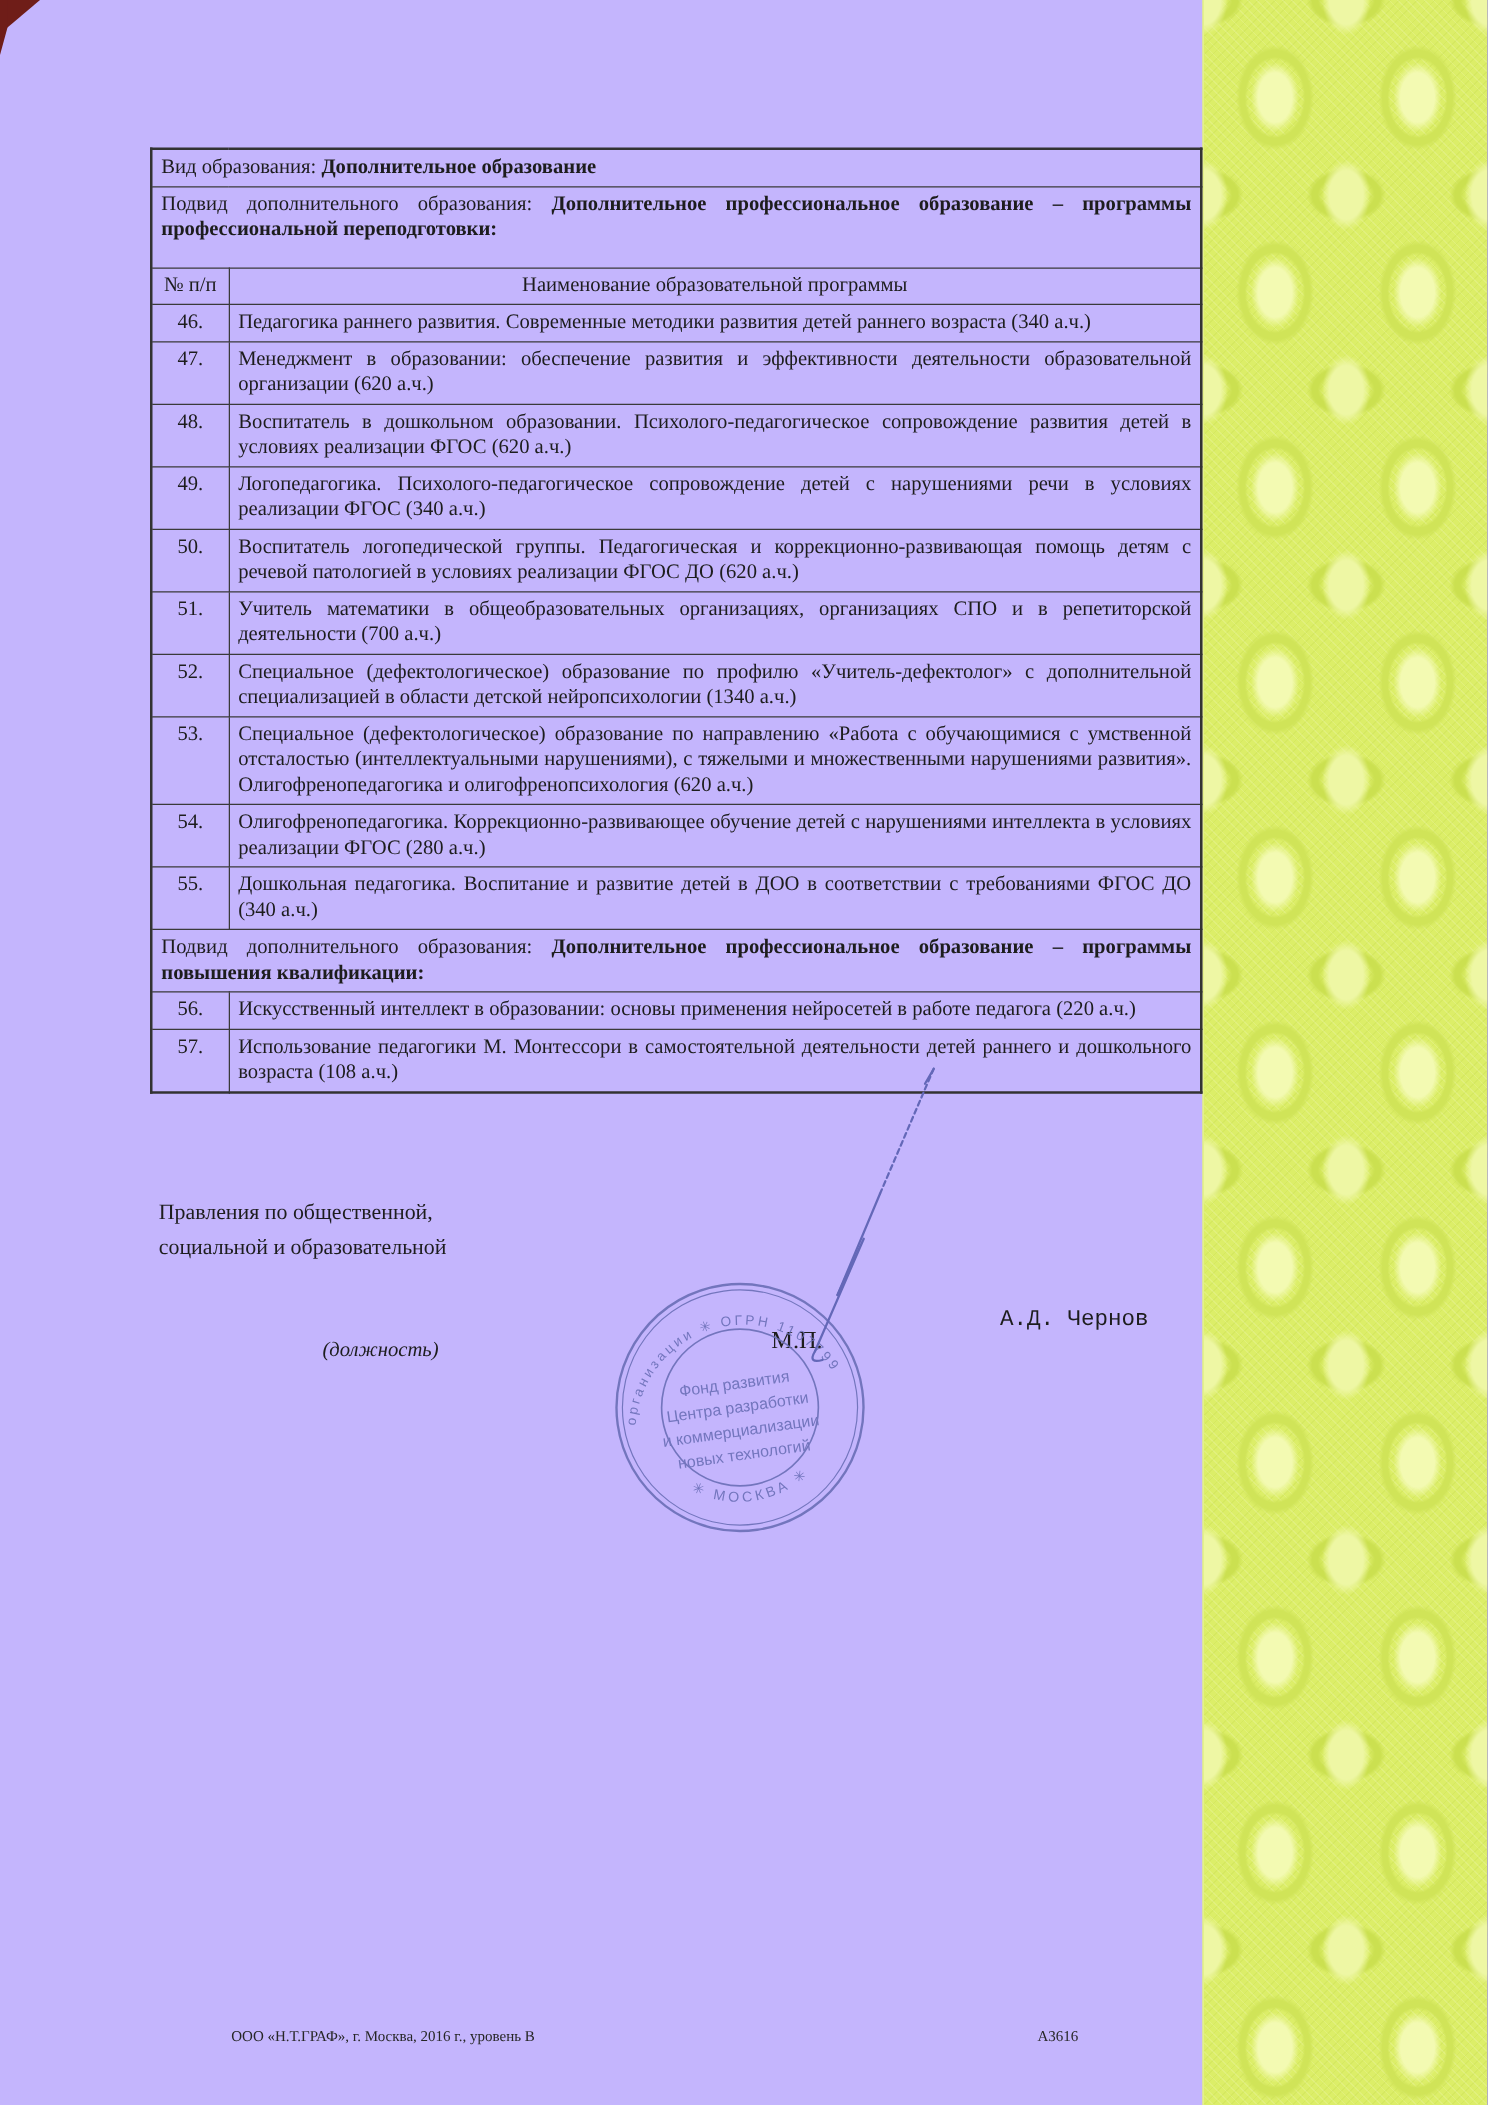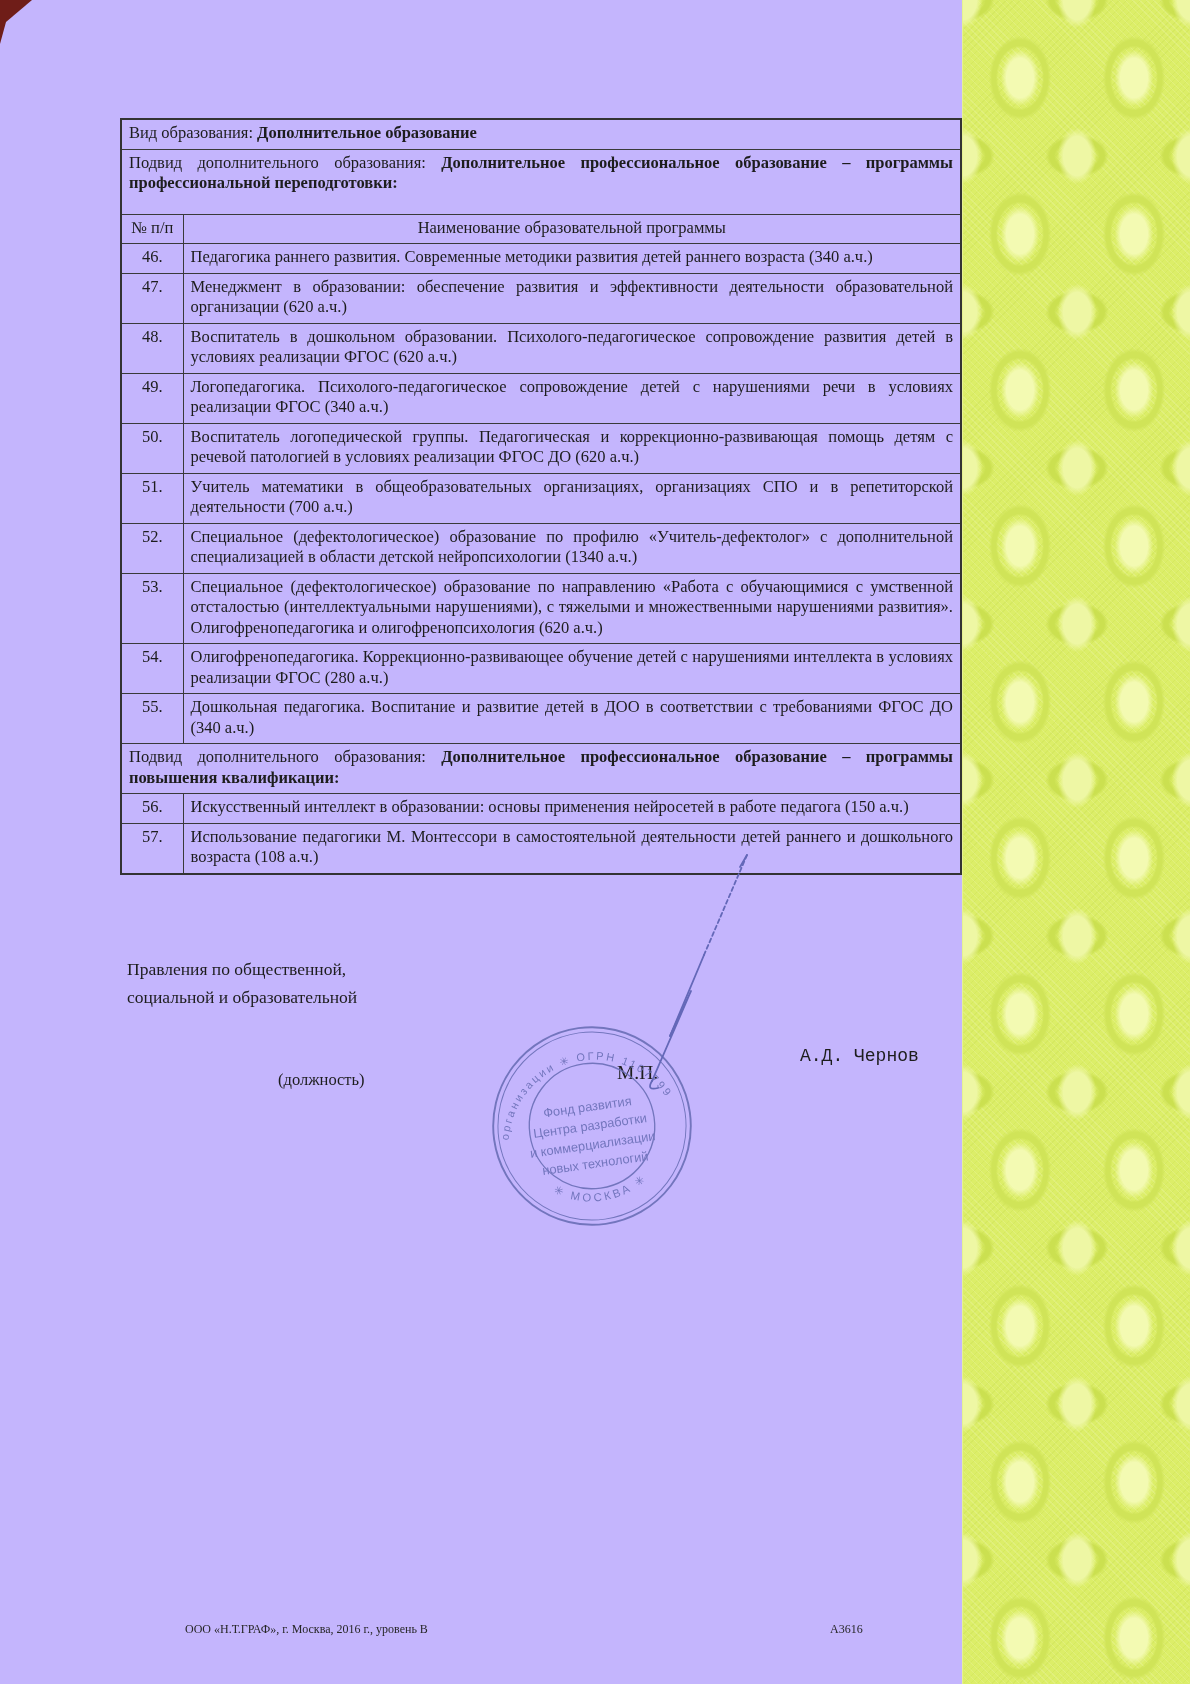--- a/index.html
+++ b/index.html
@@ -54,21 +54,21 @@
   }
   col.c-num{width:62px;}
   td.num{text-align:center;padding-left:2px;padding-right:2px;}
   td.prog{text-align:justify;}
 
   
   .sig-block{position:absolute;left:127px;top:956px;width:370px;
     font-size:17.5px;line-height:27.5px;}
   .sig-underline{display:inline-block;width:252px;border-bottom:1.6px solid #222;
     height:18px;vertical-align:baseline;margin-left:2px;}
-  .sig-caption{position:absolute;left:258px;top:1070px;font-size:16.5px;margin-left:20px;}
+  .sig-caption{position:absolute;left:258px;top:1070px;font-style:italic;font-size:16.5px;}
   .seal-mark{position:absolute;left:617px;top:1062px;font-size:19.5px;}
   .signer-name{position:absolute;left:800px;top:1046px;font-size:18px;font-family:Liberation Mono, monospace;}
   .footer-left{position:absolute;left:185px;top:1622px;font-size:12px;color:#262626;}
   .footer-right{position:absolute;left:830px;top:1622px;font-size:12px;color:#262626;}
 
   .stamp{position:absolute;left:478px;top:1012px;width:228px;height:228px;opacity:.9;}
   .pen{position:absolute;left:592px;top:833px;width:190px;height:280px;}
 </style>
 </head>
 <body>
@@ -152,21 +152,21 @@
     <tbody>
       <tr>
         <td class="band" colspan="2"><span>Подвид дополнительного образования:</span>&nbsp;<b>Дополнительное профессиональное образование – программы повышения квалификации:</b></td>
       </tr>
     </tbody>
 
     <tbody>
 
         <tr>
           <td class="num">56.</td>
-          <td class="prog">Искусственный интеллект в образовании: основы применения нейросетей в работе педагога (150 а.ч.)</td>
+          <td class="prog">Искусственный интеллект в образовании: основы применения нейросетей в работе педагога (220 а.ч.)</td>
         </tr>
 
         <tr>
           <td class="num">57.</td>
           <td class="prog">Использование педагогики М. Монтессори в самостоятельной деятельности детей раннего и дошкольного возраста (108 а.ч.)</td>
         </tr>
       </tbody>
   </table>
 
   <div class="sig-block">

